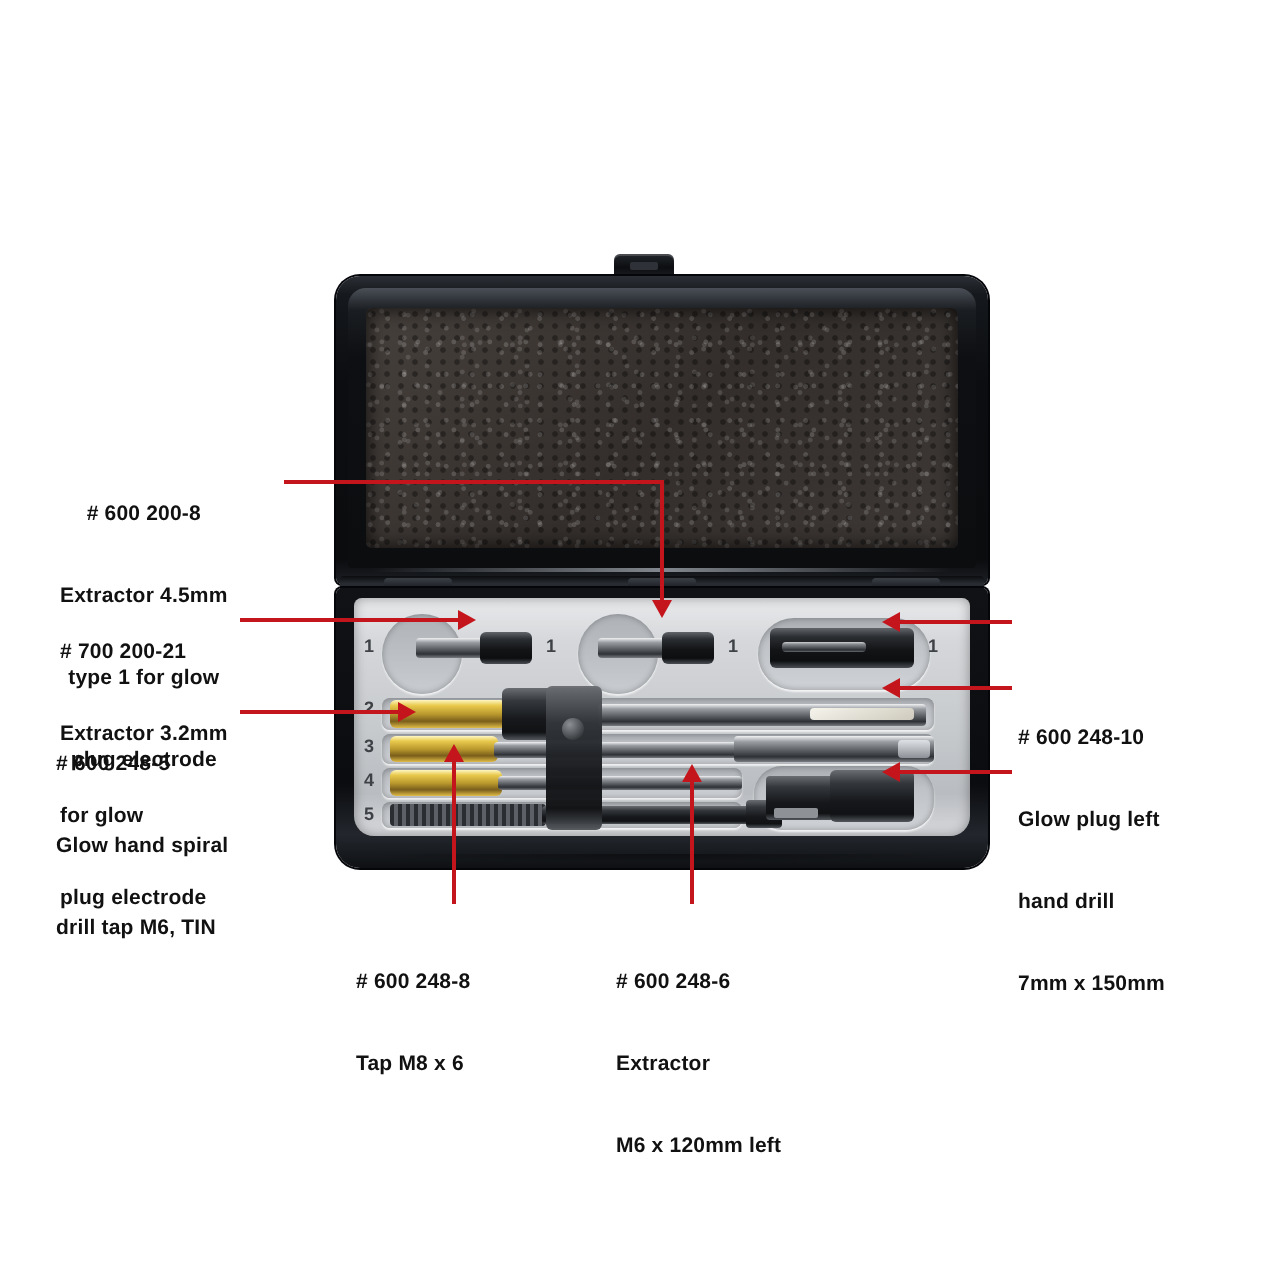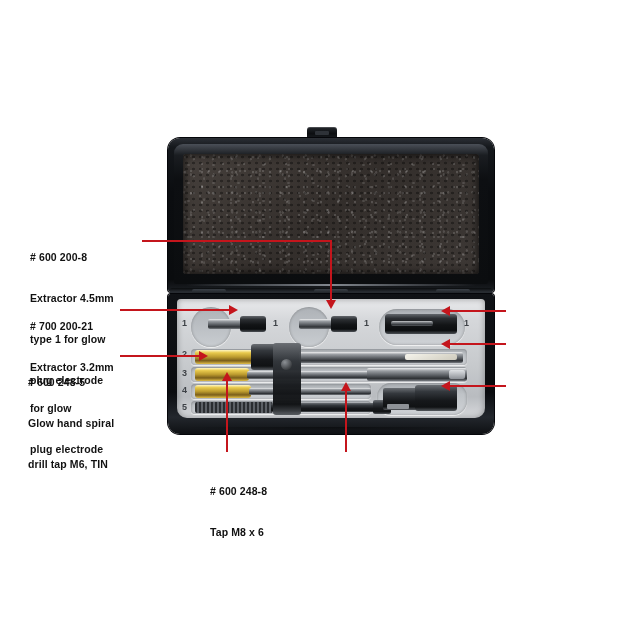--- a/index.html
+++ b/index.html
@@ -227,42 +227,53 @@
 
   <div class="ln h" style="left:450px;top:385px;width:56px;"></div>
   <div class="arw l" style="left:441px;top:381px;"></div>
 
   <div class="ln v" style="left:226px;top:380px;height:72px;"></div>
   <div class="arw u" style="left:222px;top:372px;"></div>
 
   <div class="ln v" style="left:345px;top:390px;height:62px;"></div>
   <div class="arw u" style="left:341px;top:382px;"></div>
 
-  <div class="lbl" style="left:30px;top:224px;">
+  <div class="lbl" style="left:30px;top:224px;text-align:center;">
     <div># 600 200-8</div>
     <div>Extractor 4.5mm</div>
     <div>type 1 for glow</div>
     <div>plug electrode</div>
   </div>
 
   <div class="lbl" style="left:30px;top:293px;">
     <div># 700 200-21</div>
     <div>Extractor 3.2mm</div>
     <div>for glow</div>
     <div>plug electrode</div>
   </div>
 
   <div class="lbl" style="left:28px;top:349px;">
     <div># 600 248-5</div>
     <div>Glow hand spiral</div>
     <div>drill tap M6, TIN</div>
   </div>
 
 
-
-
-  <div class="lbl" style="left:178px;top:458px;margin-left:32px;">
+  <div class="lbl" style="left:509px;top:336px;">
+    <div># 600 248-10</div>
+    <div>Glow plug left</div>
+    <div>hand drill</div>
+    <div>7mm x 150mm</div>
+  </div>
+
+
+  <div class="lbl" style="left:178px;top:458px;">
     <div># 600 248-8</div>
     <div>Tap M8 x 6</div>
   </div>
 
+  <div class="lbl" style="left:308px;top:458px;">
+    <div># 600 248-6</div>
+    <div>Extractor</div>
+    <div>M6 x 120mm left</div>
+  </div>
 
 </div>
 
 </body></html>

